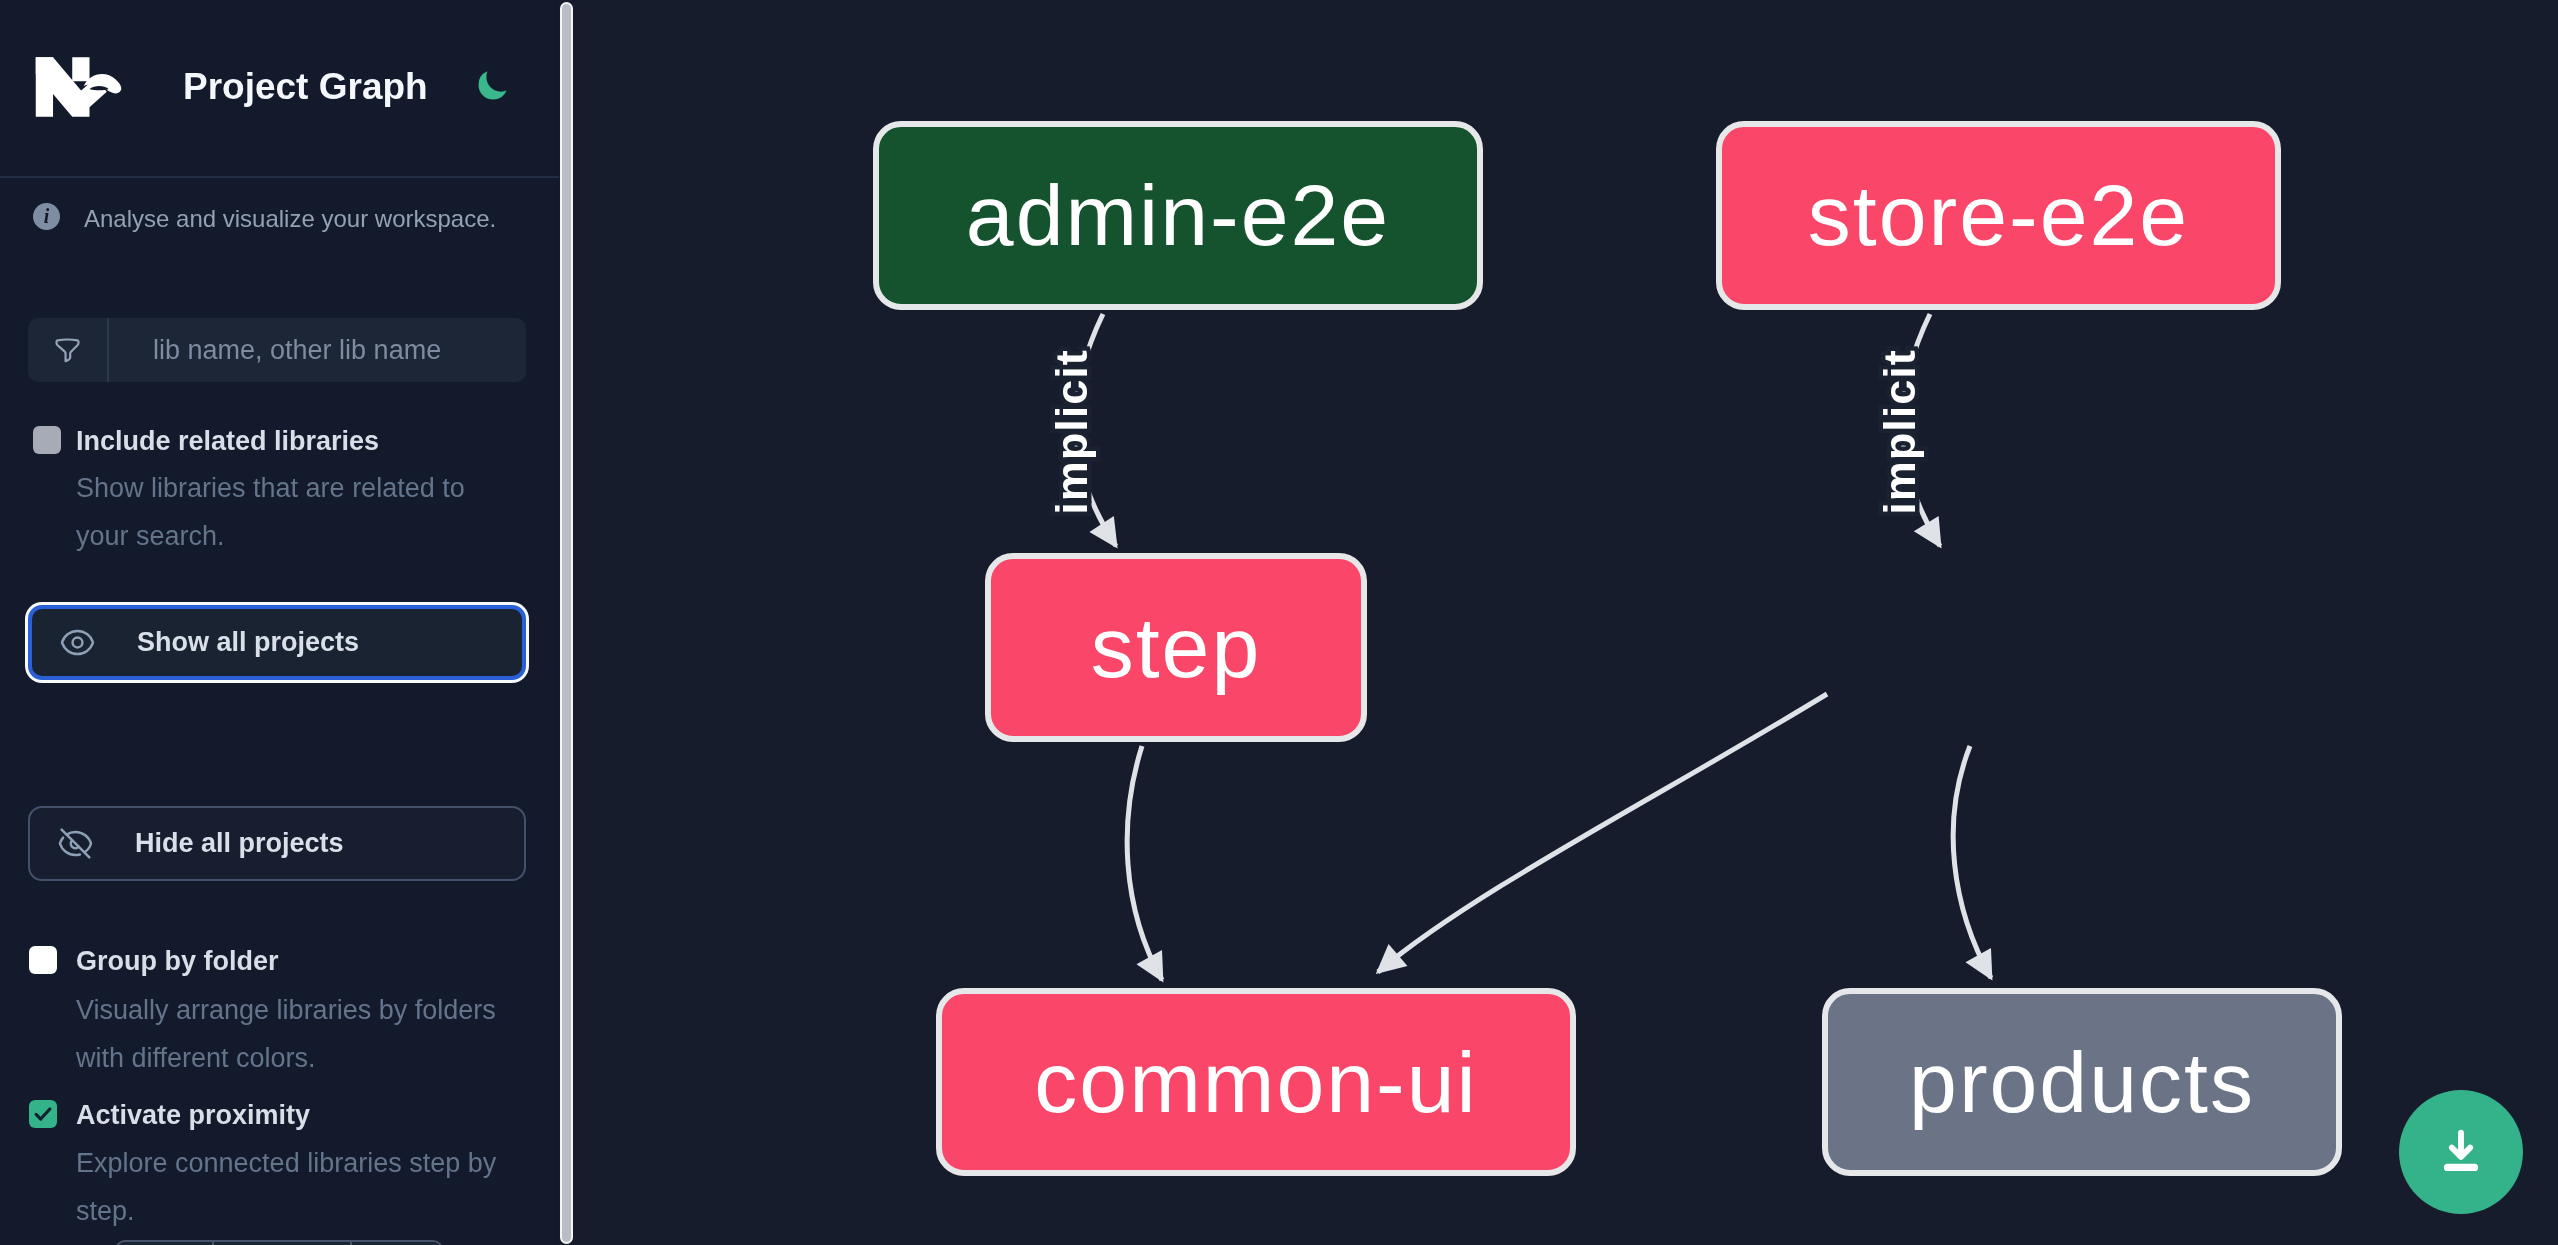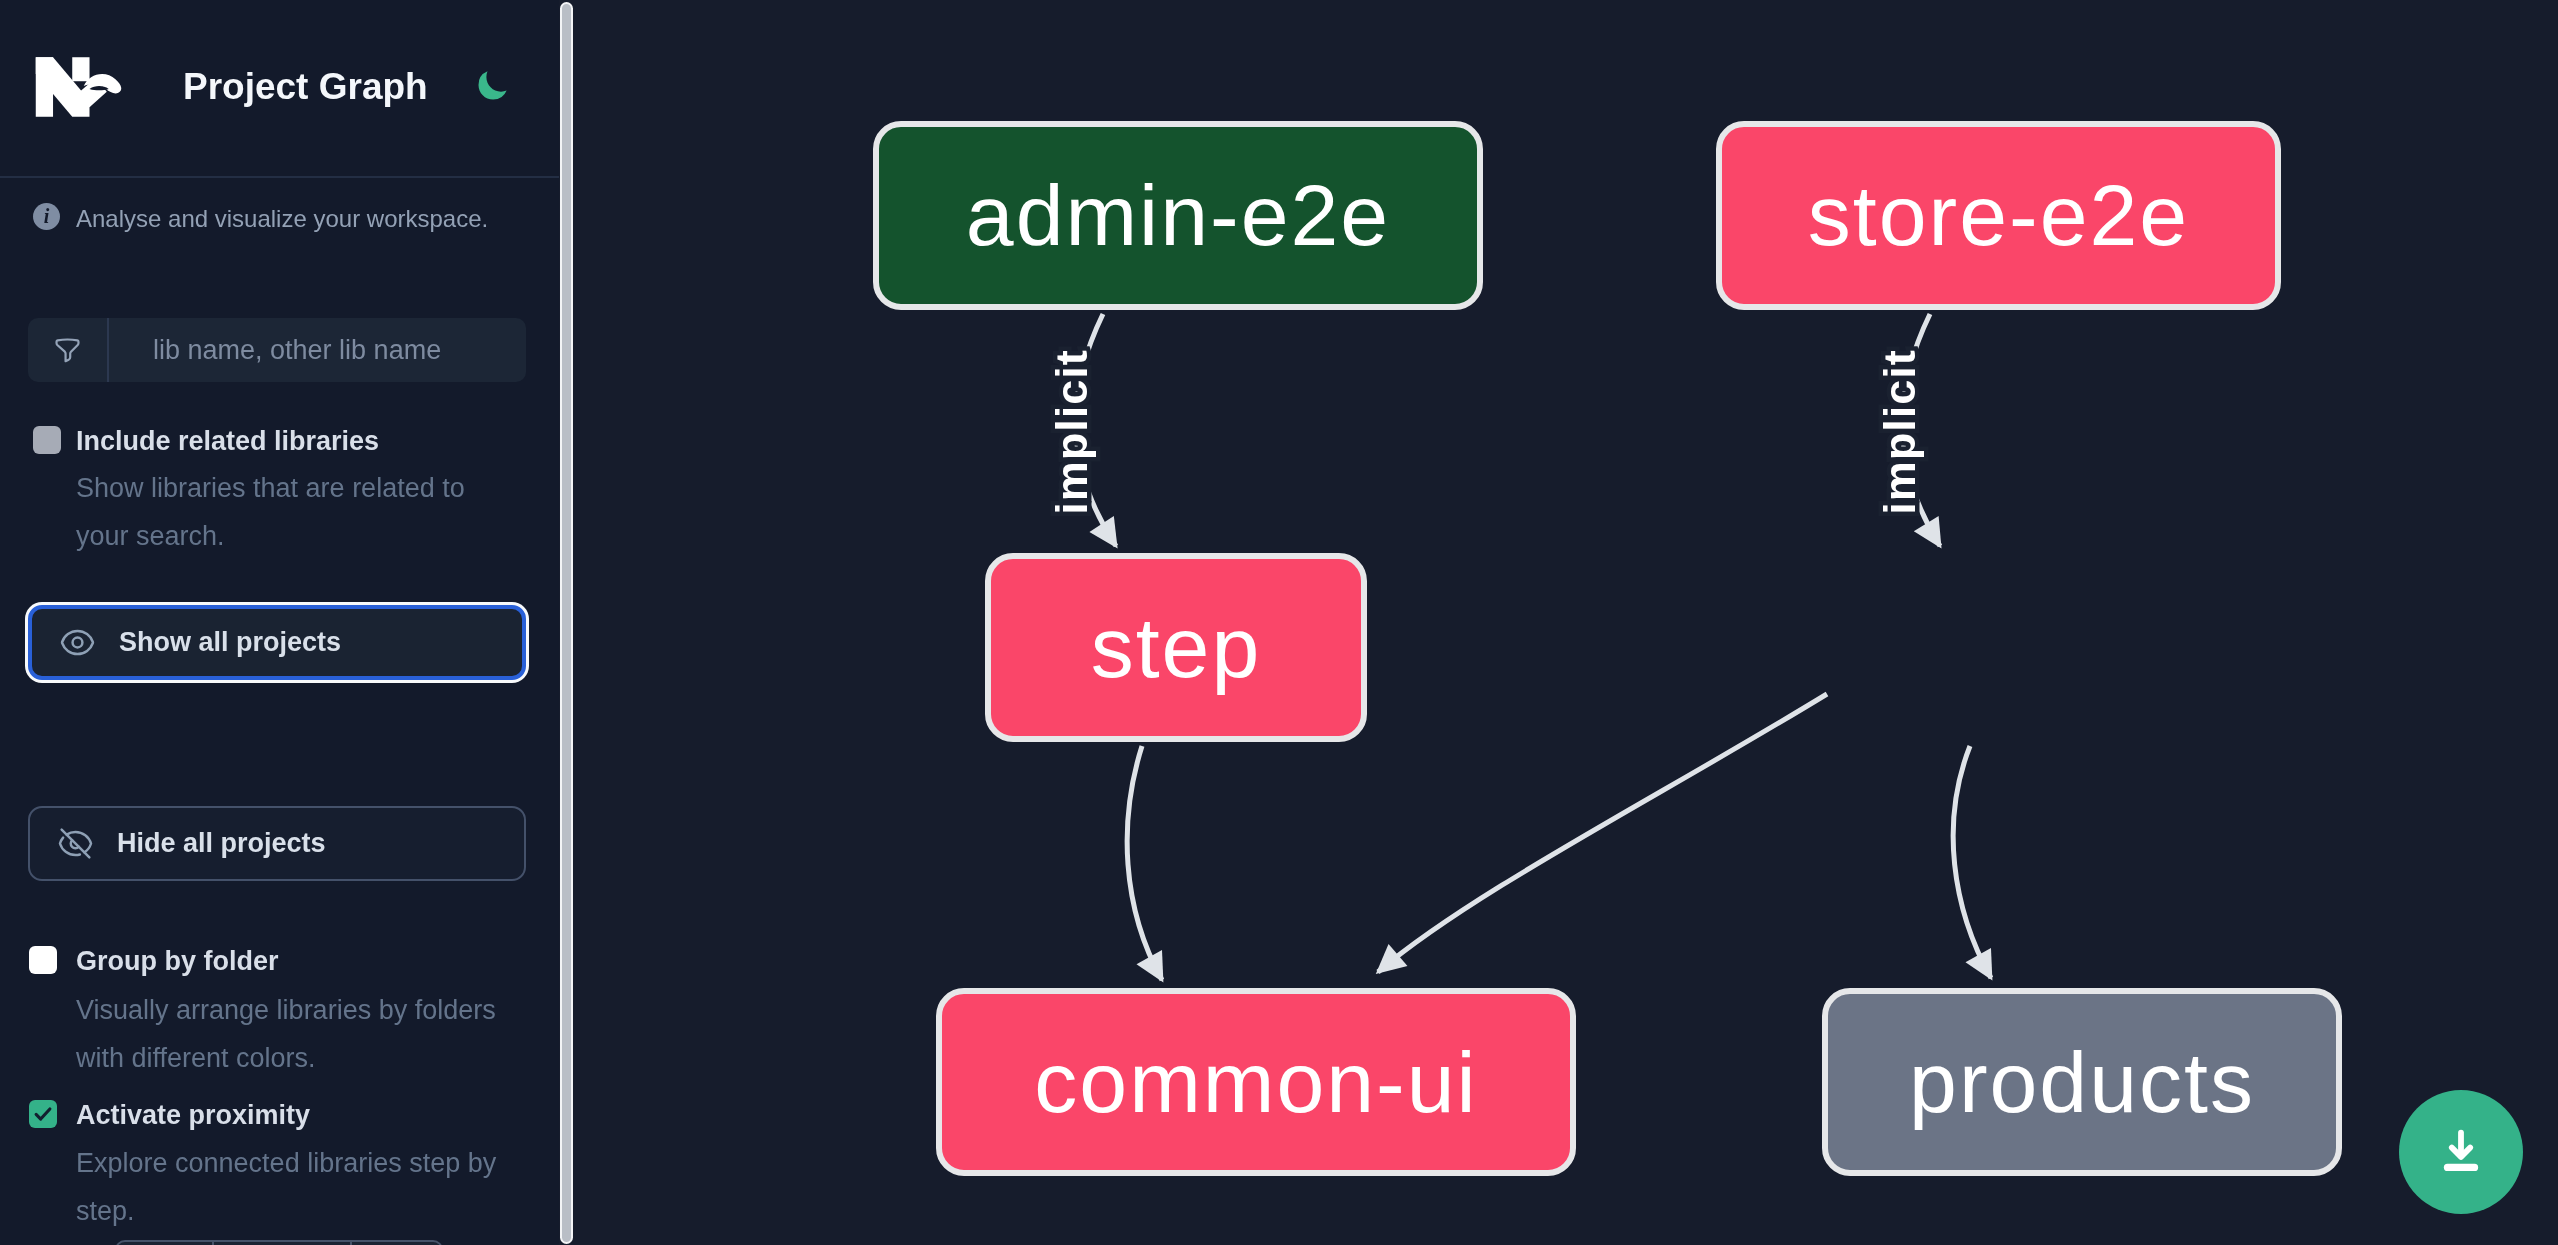--- a/index.html
+++ b/index.html
@@ -31,38 +31,38 @@
     position:absolute;left:560px;top:2px;width:13px;height:1242px;z-index:11;
     background:#b9bec6;border:2px solid #f3f4f6;border-radius:7px;
   }
   .logo{position:absolute;left:30px;top:52px;width:96px;height:70px;}
   .title{position:absolute;left:183px;top:66px;font-size:37px;font-weight:700;color:#f4f7fb;}
   .moon{position:absolute;left:474px;top:68px;width:36px;height:36px;}
   .header-divider{position:absolute;left:0;top:176px;width:559px;height:2px;background:#232e44;}
   .info-icon{position:absolute;left:33px;top:203px;width:27px;height:27px;border-radius:50%;
     background:#7f8da3;color:#131a2b;display:flex;align-items:center;justify-content:center;
     font-size:20px;font-weight:700;font-family:"Liberation Serif",serif;font-style:italic;}
-  .info-text{position:absolute;left:76px;top:205px;font-size:24px;color:#93a1b5;}
+  .info-text{position:absolute;left:84px;top:205px;font-size:24px;color:#93a1b5;}
   .search-box{position:absolute;left:28px;top:318px;width:498px;height:64px;background:#1c2636;border-radius:10px;}
   .search-iconwrap{position:absolute;left:0;top:0;width:79px;height:64px;display:flex;align-items:center;justify-content:center;}
   .search-divider{position:absolute;left:79px;top:0px;width:2px;height:64px;background:#2c3850;}
   .search-input{
     position:absolute;left:81px;top:0;width:415px;height:64px;border:none;outline:none;background:transparent;
     padding:0 0 0 24px;font-family:"Liberation Sans",sans-serif;font-size:27px;color:#cbd5e1;margin-left:20px;
   }
   .search-input::placeholder{color:#7e8ba0;opacity:1;}
   .checkbox{position:absolute;width:28px;height:28px;border-radius:6px;}
   .cb-gray{background:#a6abb6;}
   .cb-white{background:#ffffff;}
   .cb-checked{background:#34b289;display:flex;align-items:center;justify-content:center;}
   .opt-label{position:absolute;left:76px;font-size:27px;font-weight:700;color:#d9dfe9;}
   .opt-desc{position:absolute;left:76px;font-size:27px;line-height:48px;color:#64748b;}
   .side-btn{
     position:absolute;left:28px;width:498px;height:75px;border-radius:14px;
-    display:flex;align-items:center;padding-left:27px;gap:23px;cursor:pointer;
+    display:flex;align-items:center;padding-left:27px;gap:41px;cursor:pointer;
   }
   .btn-showall{top:605px;background:#1a2332;border:4px solid #2960d8;box-shadow:0 0 0 3px #f8fafc;}
   .btn-affected{top:703px;background:#141b2c;border:2px solid #e04a4a;}
   .btn-hideall{top:806px;background:#161e2f;border:2px solid #44516a;}
   .btn-label{font-size:27px;font-weight:600;color:#d9e0ea;}
   .btn-label.red{color:#ef4a4a;}
   .seg-control{
     position:absolute;left:115px;top:1240px;width:328px;height:26px;background:#1b2434;
     border:2px solid #46536a;border-radius:10px 10px 0 0;
   }

